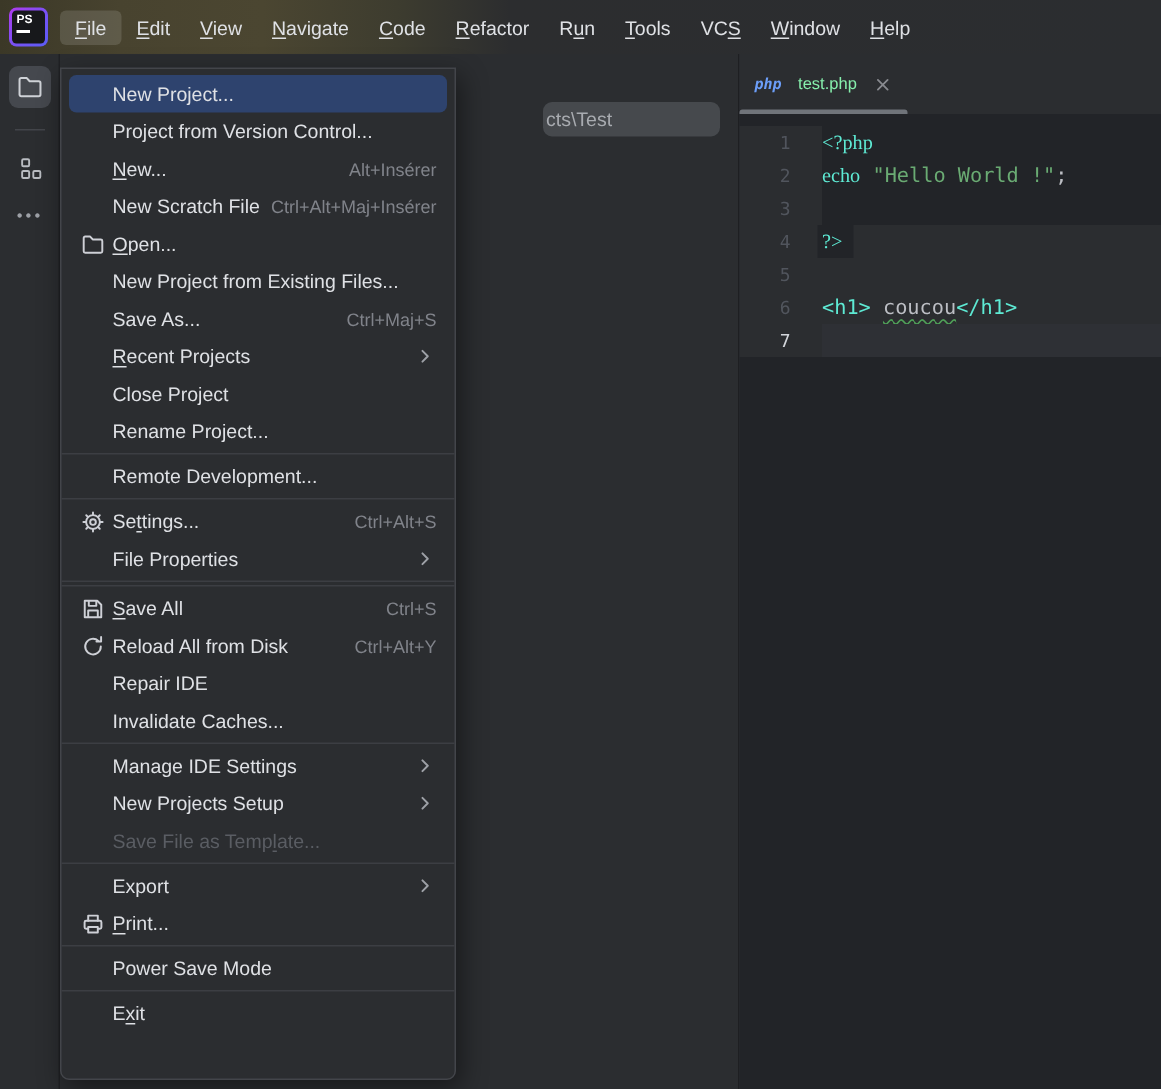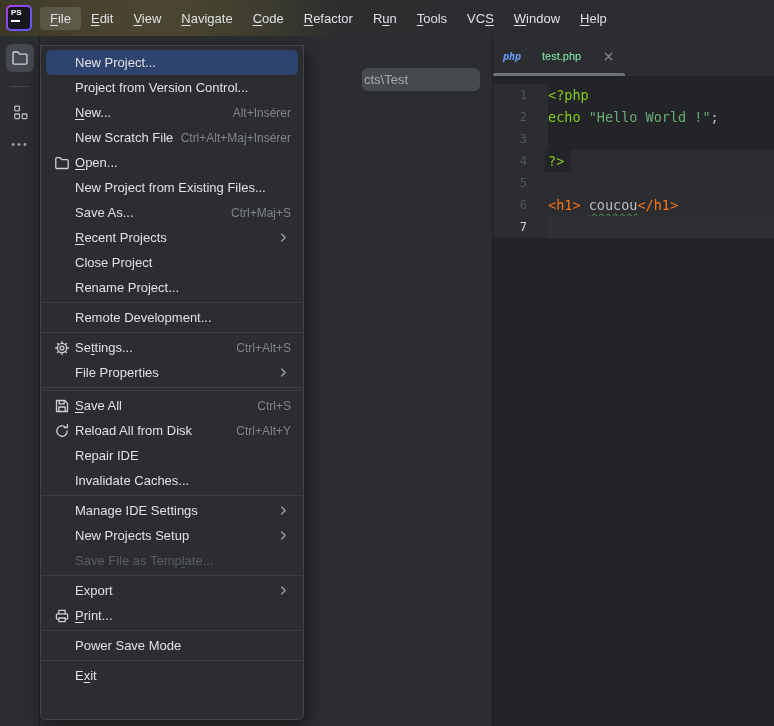--- a/index.html
+++ b/index.html
@@ -34,41 +34,41 @@
   
   .project-panel { position:absolute; left:40px; top:36px; width:453px; height:690px;
     background:#2b2d30; border-right:1px solid #1e1f22; }
   .path-chip { position:absolute; left:322px; top:32px; width:118px; height:23px;
     background:#46494d; border-radius:6px; color:#a8abb0; font-size:13px;
     line-height:23px; padding-left:2px; white-space:nowrap; overflow:hidden; }
 
   
   .editor-pane { position:absolute; left:493px; top:36px; width:281px; height:690px; background:#2b2d30; }
   .tabbar { height:40px; background:#2b2d30; display:flex; align-items:stretch; }
-  .tab { position:relative; display:flex; align-items:center; gap:21px; padding:0 10px 0 10px; }
+  .tab { position:relative; display:flex; align-items:center; gap:11px; padding:0 10px 0 10px; }
   .tab::after { content:""; position:absolute; left:0; right:0; bottom:0; height:3px;
     background:#70747a; border-radius:2px 2px 0 0; }
   .php-badge { font-size:10px; font-weight:bold; font-style:italic; color:#6c9ef8;
     font-family:"DejaVu Sans Mono", monospace; }
   .tab-label { font-size:11px; color:#86efac; }
   .tab-close { color:#87898e; display:flex; align-items:center; }
   .editor-body { height:650px; background:#222428; padding-top:8px;
     font-family:"DejaVu Sans Mono", monospace; font-size:13.5px; }
   .code-row { display:flex; height:22px; line-height:22px; }
   .gutter { width:55px; background:#2b2d30; text-align:right; padding-right:21px;
     color:#51555d; font-size:12px; flex:none; }
   .code { flex:1; white-space:pre; }
   .bg-php .code { background:#222428; }
   .bg-html .code { background:#2b2d30; }
   .code-row.caret .code { background:#2e3035; }
   .code-row.caret .gutter { color:#d3d6db; }
-  .tk-php { color:#84cc16; }
+  .tk-php { color:#5eead4;font-family:Liberation Serif, serif; }
   .tk-string { color:#6aab73; }
   .tk-plain { color:#bcbec4; }
-  .tk-tag { color:#f97316; }
+  .tk-tag { color:#5eead4; }
   .tk-typo { text-decoration:underline wavy #4fa158 1px; text-underline-offset:3px; }
   .tk-chip { background:#222428; display:inline-block; padding:0 7px 0 3px; margin-left:-3px; }
 
   
   .menu-popup { position:absolute; left:40px; top:45px; width:264px; height:675px;
     background:#2b2d30; border:1px solid #43454a; border-radius:0 0 6px 6px;
     box-shadow:3px 6px 18px rgba(0,0,0,0.45); padding:4px 0; z-index:10; }
   .menu-item { display:flex; align-items:center; height:25px; margin:0 5px;
     padding:0 7px 0 8px; border-radius:5px; font-size:13px; color:#dfe1e5; }
   .menu-item.selected { background:#2e436e; }

